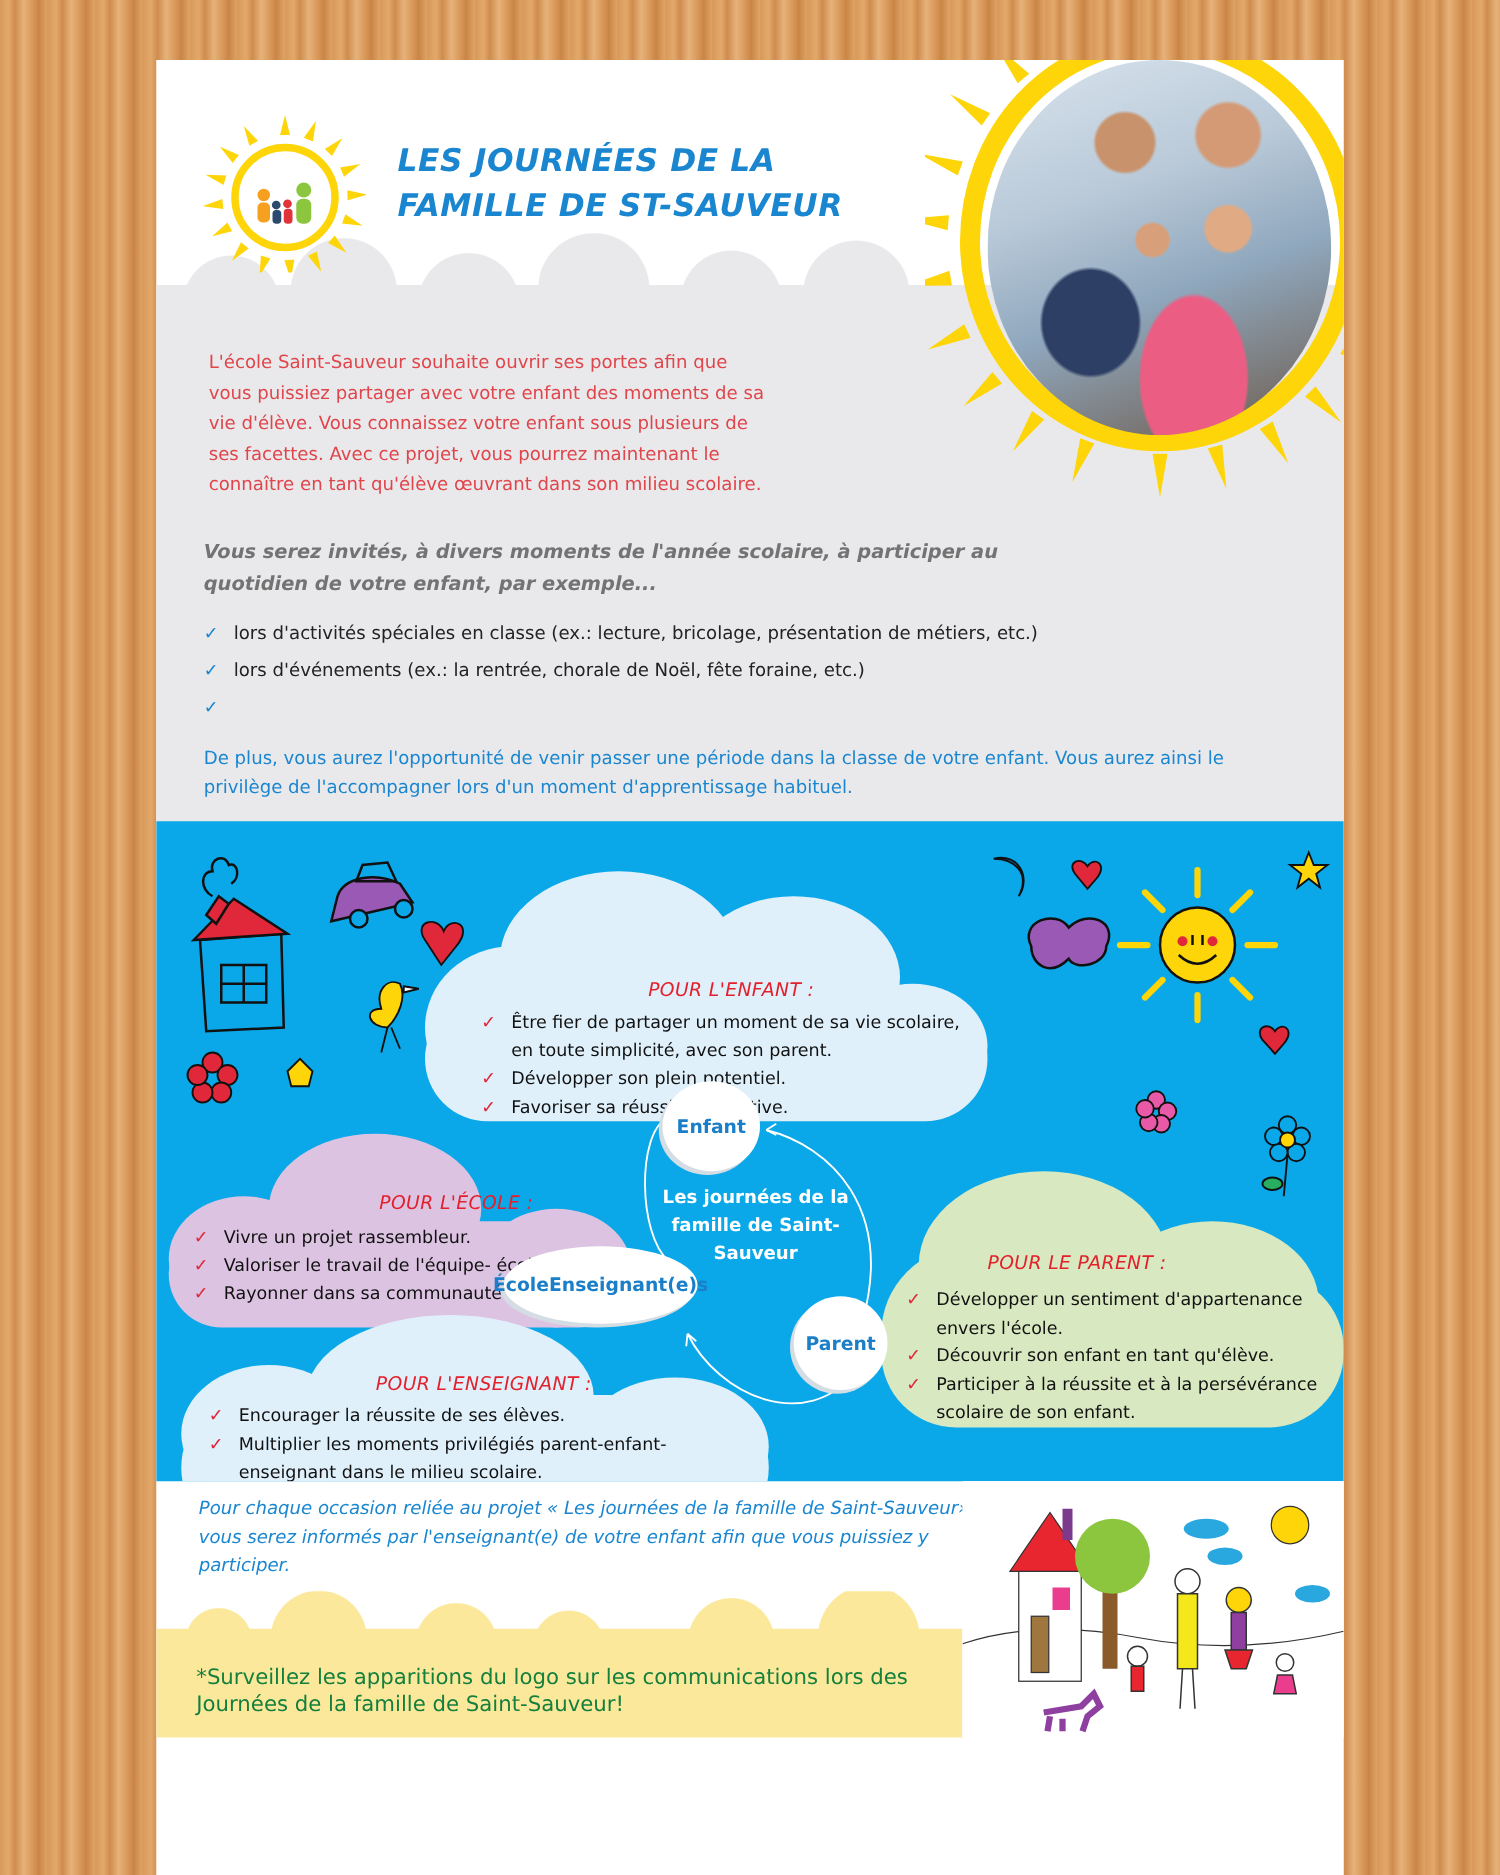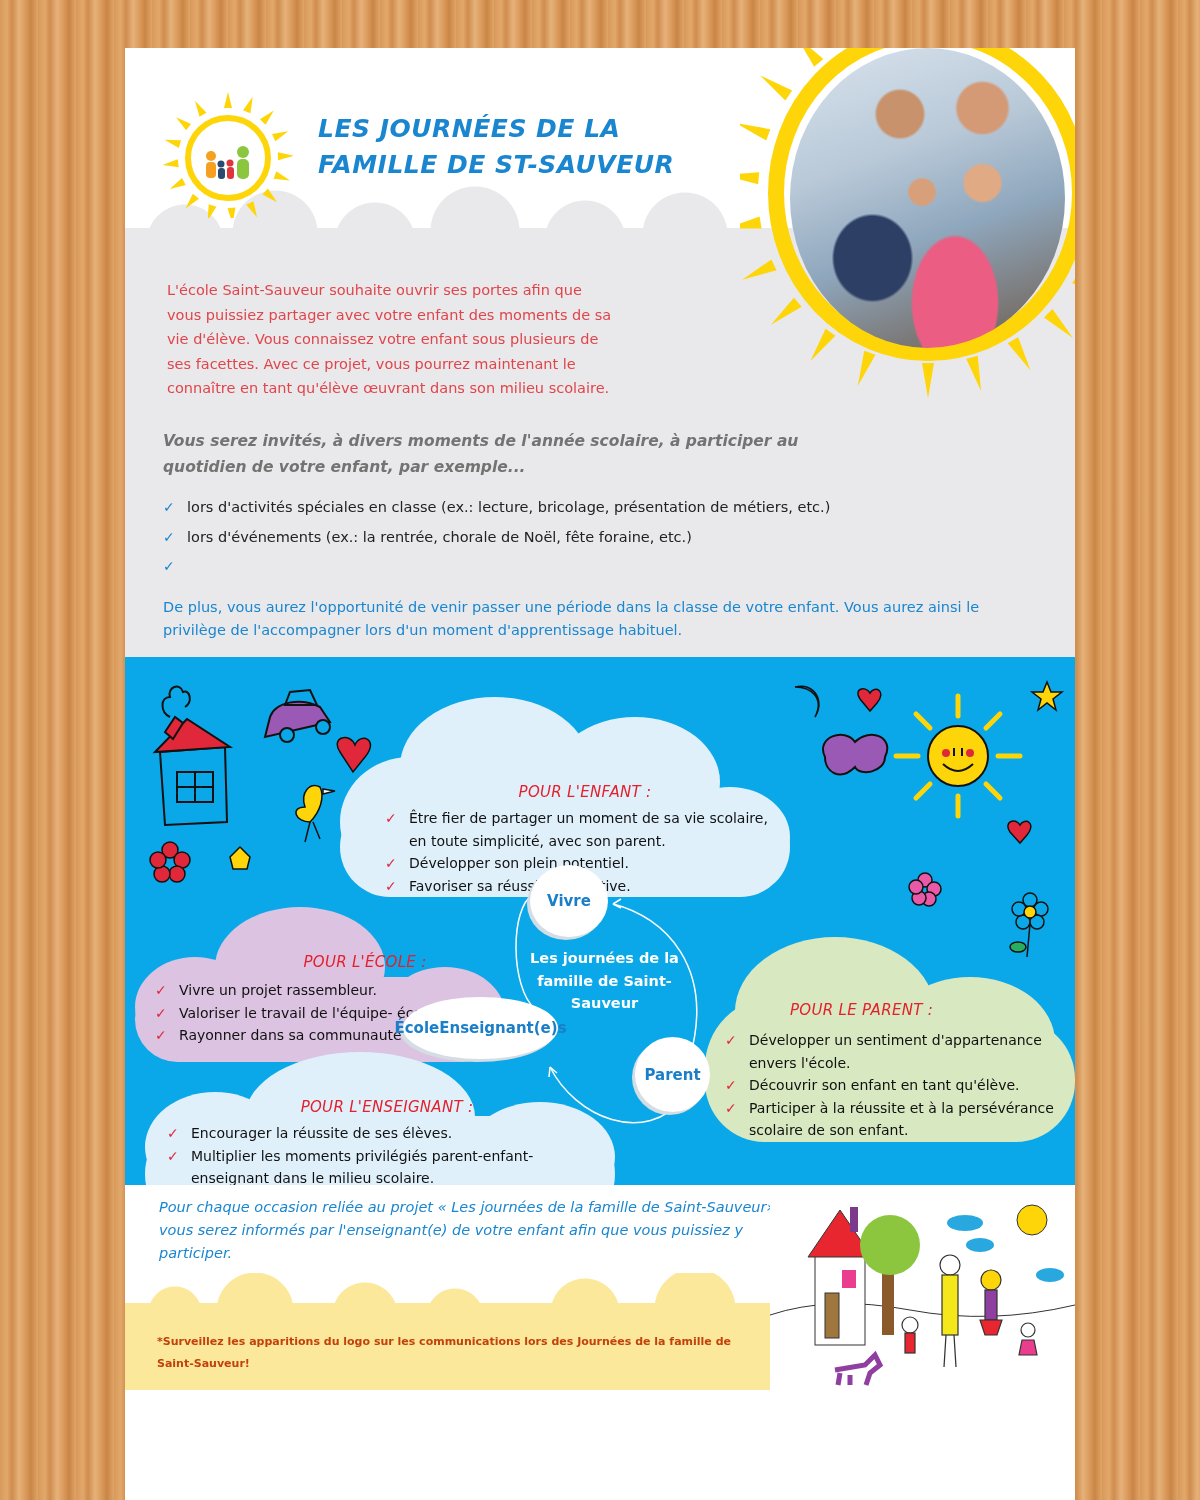--- a/index.html
+++ b/index.html
@@ -124,21 +124,21 @@
       background:
         radial-gradient(circle at 50px 40px, #fce89a 26px, transparent 27px),
         radial-gradient(circle at 130px 38px, #fce89a 38px, transparent 39px),
         radial-gradient(circle at 240px 42px, #fce89a 32px, transparent 33px),
         radial-gradient(circle at 330px 44px, #fce89a 28px, transparent 29px),
         radial-gradient(circle at 460px 40px, #fce89a 34px, transparent 35px),
         radial-gradient(circle at 570px 36px, #fce89a 40px, transparent 41px);
     }
     .yellow-text {
       position: absolute; left: 32px; top: 1283px; width: 600px;
-      color: #c2410c; font-size: 11px; line-height: 22px; font-weight: bold;
+      color: #15803d; font-size: 17px; line-height: 22px;
     }
     .drawing { position: absolute; left: 645px; top: 1137px; width: 305px; height: 205px; background: #fff; }
   </style>
 </head>
 <body>
 
 <div class="shadow"></div>
 
 <div class="page">
 
@@ -407,21 +407,21 @@
               <span>Encourager la réussite de ses élèves.</span>
             </li>
           <li>
               <span class="check-red">✓</span>
               <span>Multiplier les moments privilégiés parent-enfant-enseignant dans le milieu scolaire.</span>
             </li>
         </ul>
       </div>
     </div>
 
-    <div class="node" style="left:405px; top:208px; width:78px; height:72px;">Vivre</div>
+    <div class="node" style="left:405px; top:208px; width:78px; height:72px;">Enfant</div>
     <div class="node" style="left:278px; top:340px; width:155px; height:62px; ">
       <span>École</span>
       <span>Enseignant(e)s</span>
     </div>
     <div class="node" style="left:510px; top:380px; width:75px; height:75px;">Parent</div>
     <div class="center-text">Les journées de la famille de Saint-Sauveur</div>
   </div>
 
   <p class="bottom-text">Pour chaque occasion reliée au projet « Les journées de la famille de Saint-Sauveur»* vous serez informés par l'enseignant(e) de votre enfant afin que vous puissiez y participer.</p>
 

